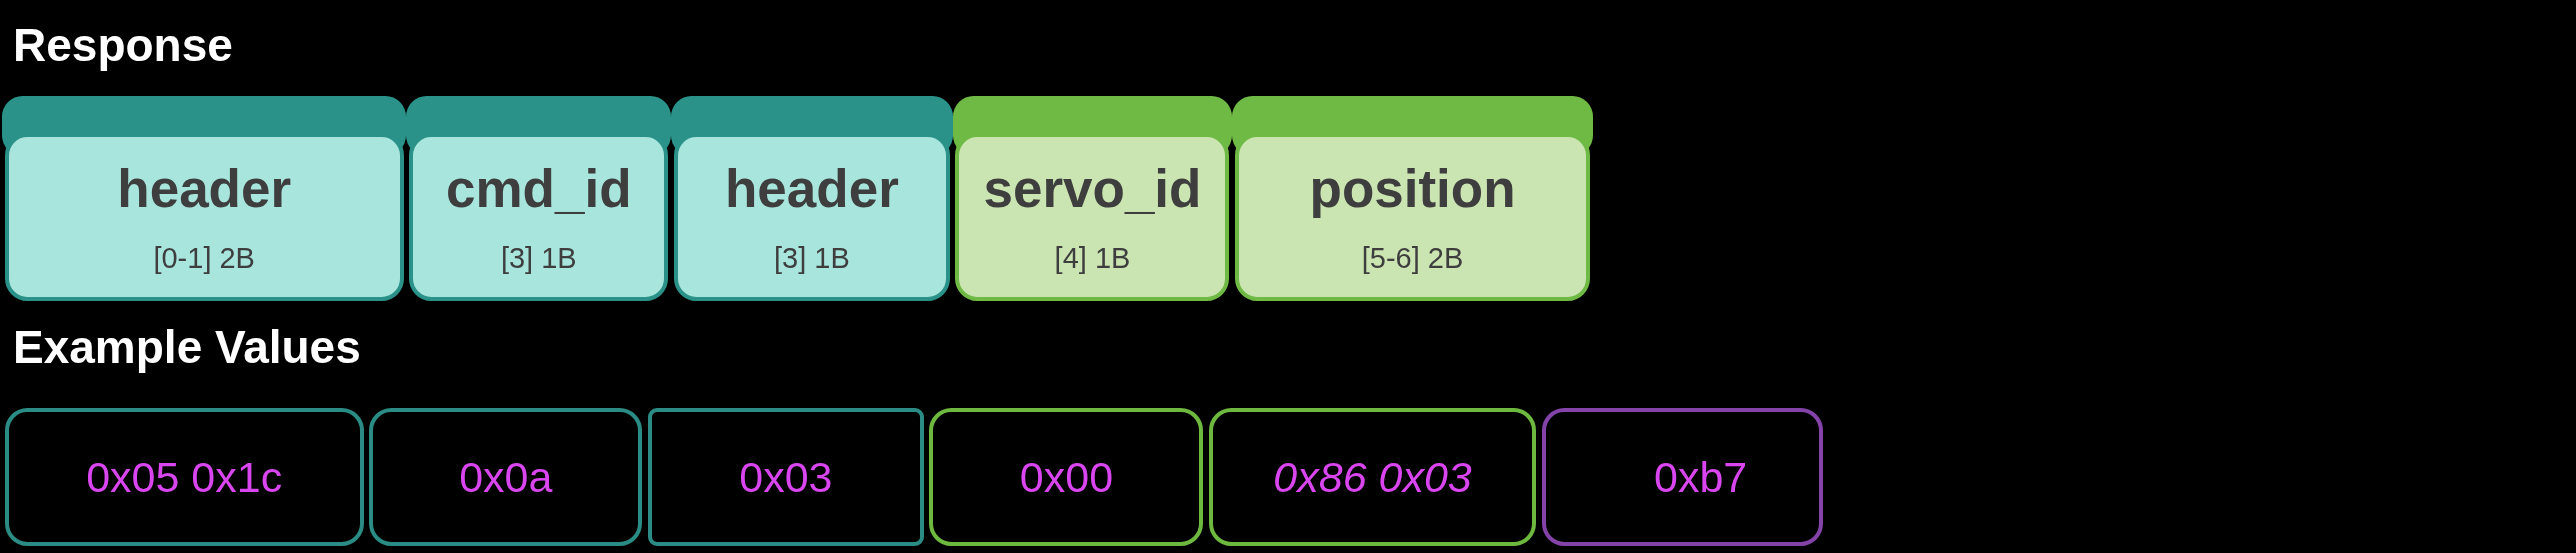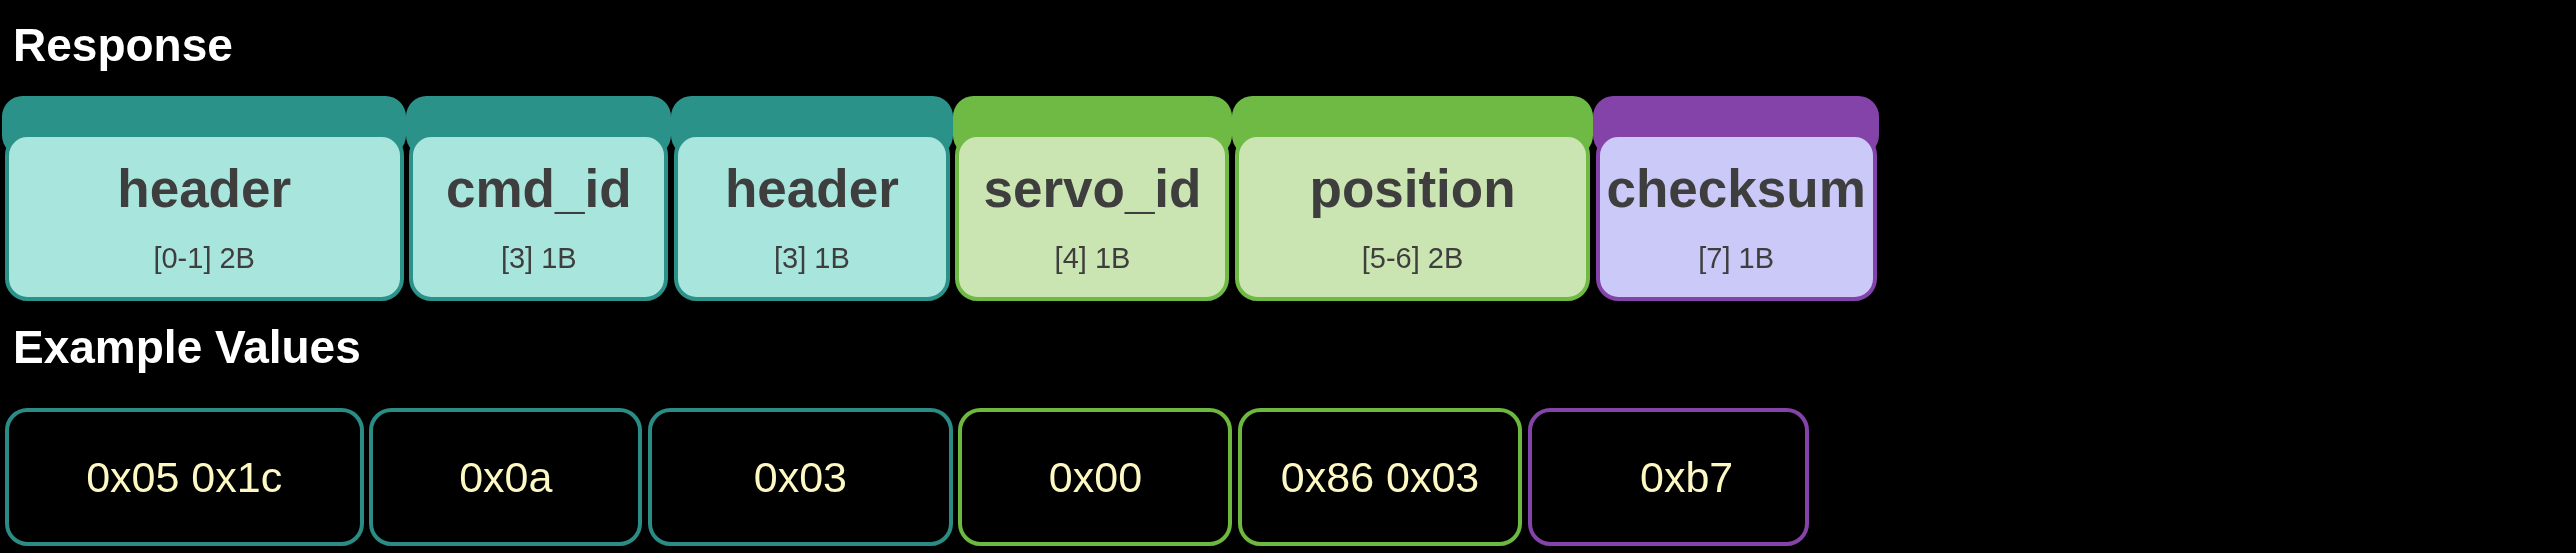--- a/index.html
+++ b/index.html
@@ -33,21 +33,21 @@
     font-size:53px;font-weight:700;color:#3e3e3e;line-height:1.12;white-space:nowrap;
   }
   .frange{
     font-size:29px;font-weight:400;color:#3e3e3e;line-height:1.1;white-space:nowrap;
   }
   .vbox{
     box-sizing:border-box;height:138px;flex:0 0 auto;
     border:4.7px solid var(--vborder);border-radius:22.4px;background:transparent;
     display:flex;align-items:center;justify-content:center;
   }
-  .vtext{font-size:43px;font-weight:400;color:#fef9c3;white-space:nowrap;}
+  .vtext{font-size:43px;font-weight:400;color:#d946ef;white-space:nowrap;}
 </style>
 </head>
 <body>
 
 <div id="canvas">
   <div class="section-title" id="title-response">Response</div>
 
   <div class="row" id="fields-row">
       <div class="field" style="width: 359px; padding-left: 40px; --dark: #2a9289; --light: #a8e5dd;">
     <div class="tab"></div>
@@ -77,45 +77,38 @@
       <div class="frange">[4] 1B</div>
     </div>
   </div>
       <div class="field" style="width: 355px; --dark: #6fba44; --light: #cbe5b2;">
     <div class="tab"></div>
     <div class="box">
       <div class="fname">position</div>
       <div class="frange">[5-6] 2B</div>
     </div>
   </div>
-      <div class="field" style="width: 281px; --dark: #8343a9; --light: #cac9f7;">
-    <div class="tab"></div>
-    <div class="box">
-      <div class="fname">checksum</div>
-      <div class="frange">[7] 1B</div>
-    </div>
-  </div>
     </div>
 
   <div class="section-title" id="title-example">Example Values</div>
 
   <div class="row" id="values-row">
       <div class="vbox" style="width: 359px; --vborder: #2a8c84;">
     <span class="vtext">0x05 0x1c</span>
   </div>
       <div class="vbox" style="width: 273px; --vborder: #2a8c84;">
     <span class="vtext">0x0a</span>
   </div>
-      <div class="vbox" style="width: 305px; --vborder: #2a8c84;">
+      <div class="vbox" style="width: 276px; border-radius: 9px; --vborder: #2a8c84;">
     <span class="vtext">0x03</span>
   </div>
       <div class="vbox" style="width: 274px; --vborder: #6db83e;">
     <span class="vtext">0x00</span>
   </div>
-      <div class="vbox" style="width: 284px; --vborder: #6db83e;">
+      <div class="vbox" style="width: 327px; font-style: italic; --vborder: #6db83e;">
     <span class="vtext">0x86 0x03</span>
   </div>
       <div class="vbox" style="width: 281px; padding-left: 37px; --vborder: #8443a8;">
     <span class="vtext">0xb7</span>
   </div>
     </div>
 </div>
 
 
 </body></html>

